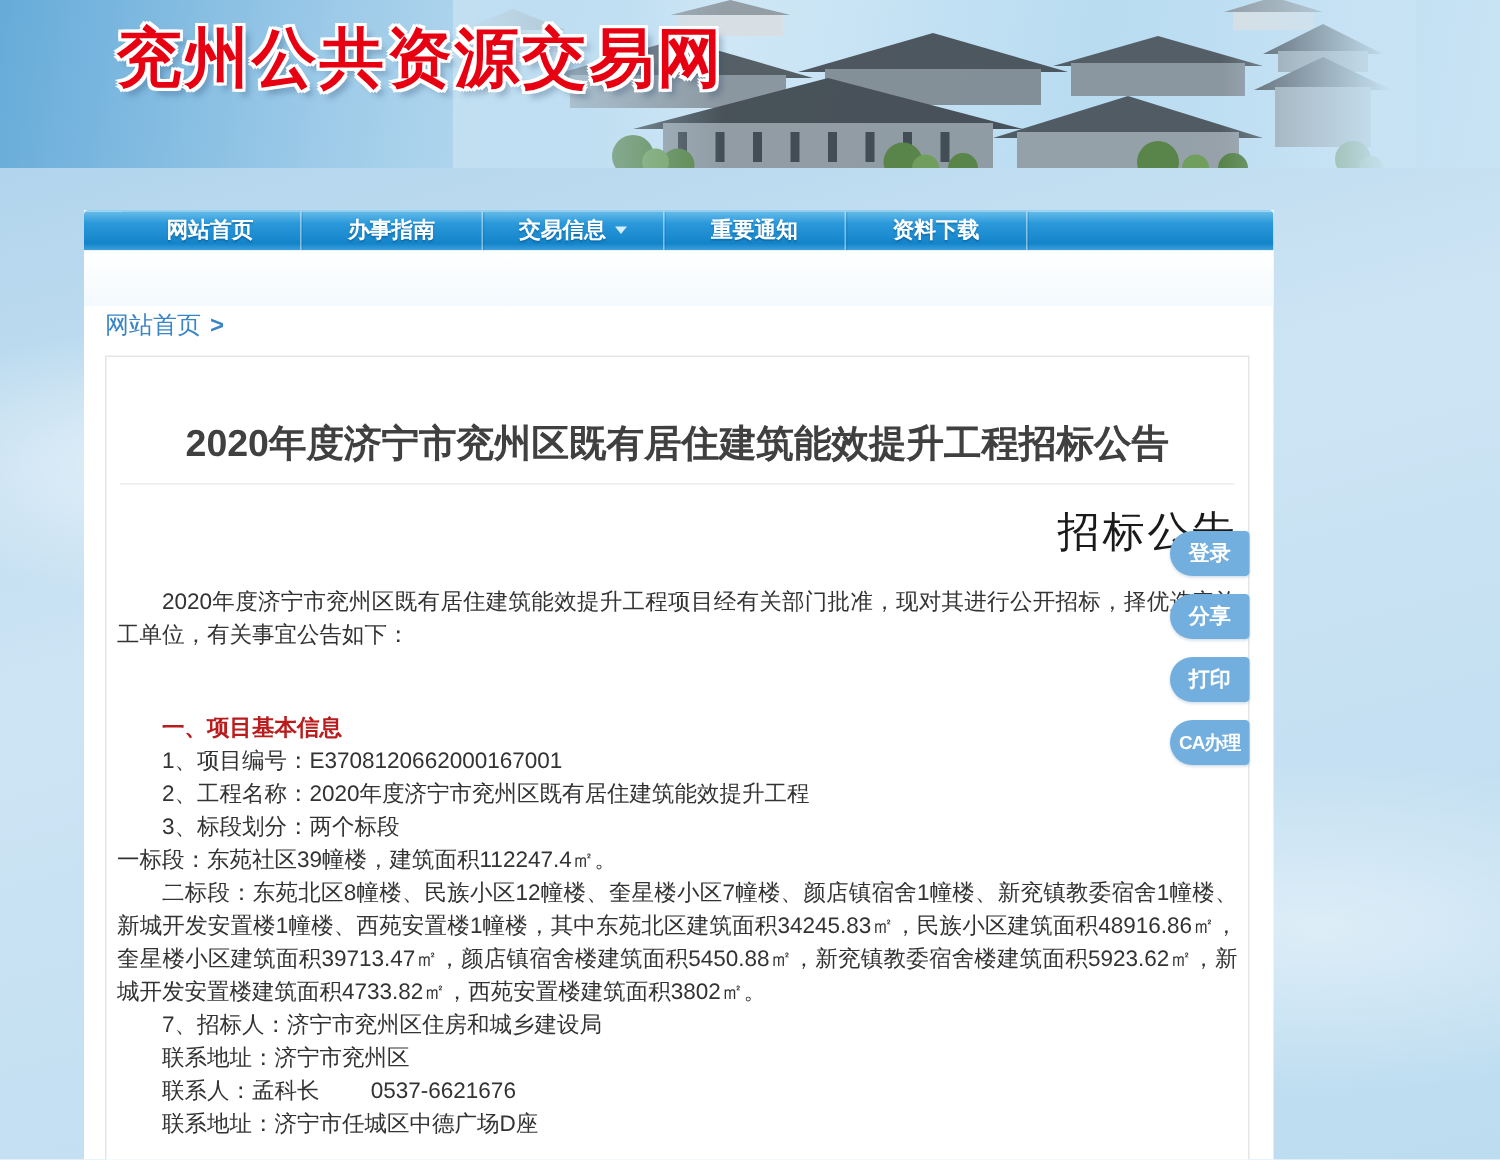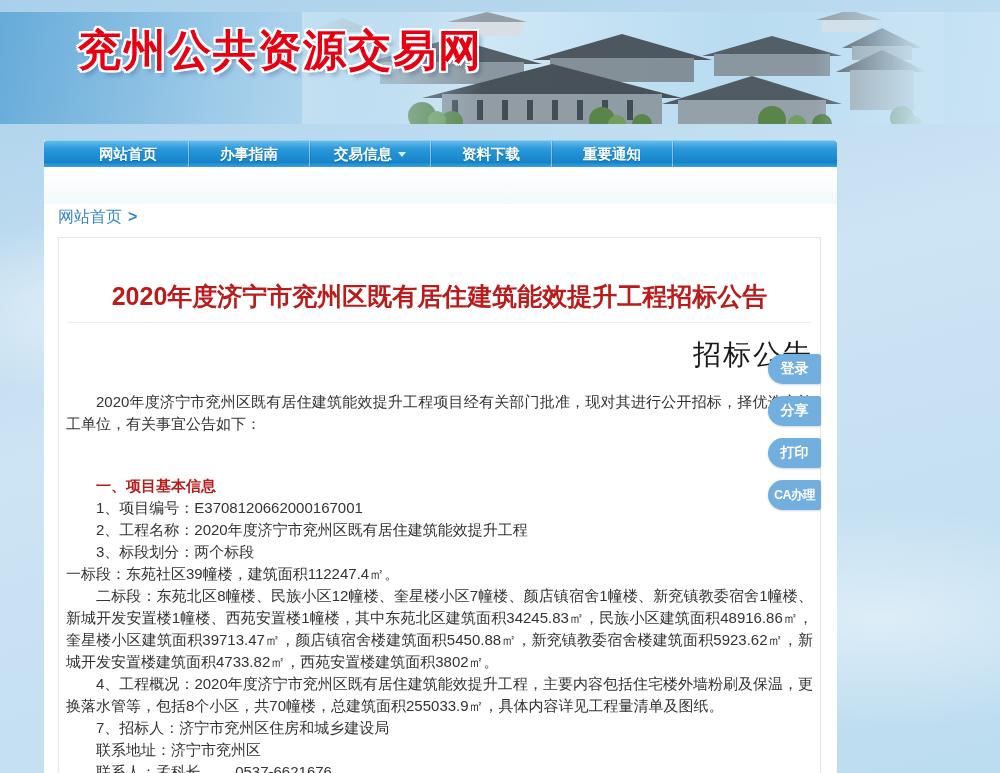--- a/index.html
+++ b/index.html
@@ -7,35 +7,35 @@
     font-family:"Liberation Sans", sans-serif; }
   body {
     position:relative;
     background:
       radial-gradient(ellipse 320px 130px at 12% 40%, rgba(255,255,255,.55), rgba(255,255,255,0) 70%),
       radial-gradient(ellipse 420px 160px at 88% 80%, rgba(255,255,255,.45), rgba(255,255,255,0) 70%),
       linear-gradient(165deg, #a9d0ea, #cde4f4 45%, #bcdcf0);
   }
 
   
-  .banner { position:absolute; left:0; top:12px; width:1000px; height:112px; overflow:hidden;
+  .banner { position:absolute; left:0; top:0; width:1000px; height:112px; overflow:hidden;
     background:linear-gradient(100deg,#66abd9,#9ccae8 22%,#cfe7f6 48%,#b9dcf1 72%,#c8e3f4); }
   .banner-art { position:absolute; top:0; right:58px; width:640px; height:140px; }
   .banner-art::before { content:""; position:absolute; left:0; top:0; width:180px; height:140px;
     background:linear-gradient(90deg,#c3e0f2,rgba(195,224,242,0)); }
   .banner-art::after { content:""; position:absolute; right:-2px; top:0; width:130px; height:140px;
     background:linear-gradient(270deg,#c8e3f4 12%,rgba(200,227,244,0)); }
   .site-title { position:absolute; left:78px; top:10px; z-index:3;
     font-size:43px; font-weight:900; letter-spacing:2px; color:#e60012;
     text-shadow:-2px 0 0 #fff, 2px 0 0 #fff, 0 -2px 0 #fff, 0 2px 0 #fff,
       -2px -2px 0 #fff, 2px 2px 0 #fff, -2px 2px 0 #fff, 2px -2px 0 #fff,
       4px 5px 4px rgba(40,70,110,.35); }
 
   
-  .wrapper { position:absolute; left:44px; top:140px; width:793px; height:633px;
+  .wrapper { position:absolute; left:56px; top:140px; width:793px; height:633px;
     background:#fff; }
 
   .main-nav { height:27px;
     background:linear-gradient(180deg,#67bbe9,#2b99da 30%,#1484ca 82%,#3fa2dd);
     border-radius:3px 3px 0 0; border-top:1px solid #90d2f1; }
   .main-nav ul { margin:0; padding:0 0 0 24px; list-style:none; display:flex; height:26px; }
   .main-nav li { width:121px; text-align:center; line-height:26px;
     border-right:1px solid rgba(255,255,255,.45); box-shadow:1px 0 0 rgba(0,90,150,.18); }
   .main-nav a { color:#fff; font-size:14.5px; font-weight:bold; text-decoration:none;
     text-shadow:0 1px 1px rgba(0,60,110,.35); cursor:pointer; }
@@ -45,21 +45,21 @@
 
   .subbar { height:37px; background:linear-gradient(180deg,#ffffff,#f3f9fd); }
 
   .breadcrumb { padding:3px 0 9px 14px; font-size:16px; color:#3a85c6; }
   .breadcrumb a { color:#3a85c6; text-decoration:none; cursor:pointer; }
   .breadcrumb .sep { margin-left:6px; color:#3a85c6; font-weight:bold; }
 
   
   .content-box { position:relative; margin:0 16px 0 14px; background:#fff;
     border:1px solid #e2e6e9; min-height:540px; padding:43px 7px 40px; }
-  .article-title { margin:0 2px; font-size:25px; font-weight:bold; color:#b91c1c;
+  .article-title { margin:0 2px; font-size:25px; font-weight:bold; color:#404040;
     text-align:center; line-height:1.2; padding-bottom:11px; border-bottom:1px solid #ececec; }
   .article-subtitle { margin:13px 0 0; font-family:"Liberation Serif", serif;
     font-size:28px; font-weight:normal; color:#1a1a1a; text-align:right; letter-spacing:2px; }
   .article-body { margin-top:17px; font-size:15px; line-height:22px; color:#333;
     text-align:justify; }
   .article-body p { margin:0; text-indent:2em; }
   .article-body p.no-indent { text-indent:0; }
   .article-body p.bold { font-weight:bold; color:#b91c1c;margin-top:40px; }
 
   
@@ -149,25 +149,25 @@
         <li>
           <a>办事指南</a>
         </li>
 
         <li>
           <a>交易信息</a><span class="caret" style="display: inline-block;"></span>
         </li>
 
 
         <li>
+          <a>重要通知</a>
+        </li>
+
+        <li>
           <a>资料下载</a>
-        </li>
-
-        <li>
-          <a>重要通知</a>
         </li>
       </ul>
   </nav>
 
   <div class="subbar"></div>
 
   <div class="breadcrumb">
     <a>网站首页</a><span class="sep">&gt;</span>
   </div>
 
@@ -184,21 +184,20 @@
         <p>1、项目编号：E3708120662000167001</p>
 
         <p>2、工程名称：2020年度济宁市兖州区既有居住建筑能效提升工程</p>
 
         <p>3、标段划分：两个标段</p>
 
         <p class="no-indent">一标段：东苑社区39幢楼，建筑面积112247.4㎡。</p>
 
         <p>二标段：东苑北区8幢楼、民族小区12幢楼、奎星楼小区7幢楼、颜店镇宿舍1幢楼、新兖镇教委宿舍1幢楼、新城开发安置楼1幢楼、西苑安置楼1幢楼，其中东苑北区建筑面积34245.83㎡，民族小区建筑面积48916.86㎡，奎星楼小区建筑面积39713.47㎡，颜店镇宿舍楼建筑面积5450.88㎡，新兖镇教委宿舍楼建筑面积5923.62㎡，新城开发安置楼建筑面积4733.82㎡，西苑安置楼建筑面积3802㎡。</p>
 
-        <p>4、工程概况：2020年度济宁市兖州区既有居住建筑能效提升工程，主要内容包括住宅楼外墙粉刷及保温，更换落水管等，包括8个小区，共70幢楼，总建筑面积255033.9㎡，具体内容详见工程量清单及图纸。</p>
 
         <p>7、招标人：济宁市兖州区住房和城乡建设局</p>
 
         <p>联系地址：济宁市兖州区</p>
 
         <p>联系人：孟科长　　 0537-6621676</p>
 
 
         <p>联系地址：济宁市任城区中德广场D座</p>
 

